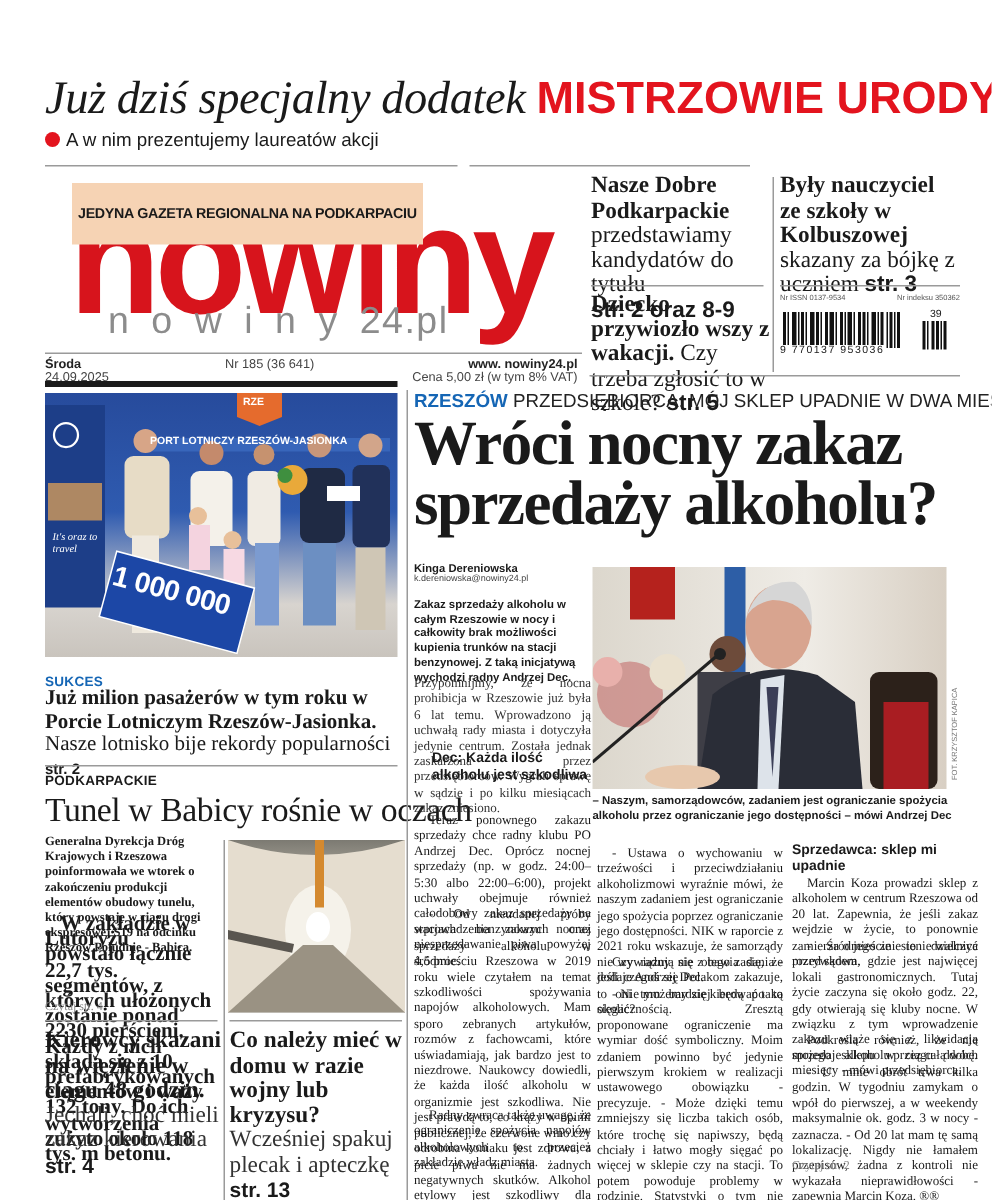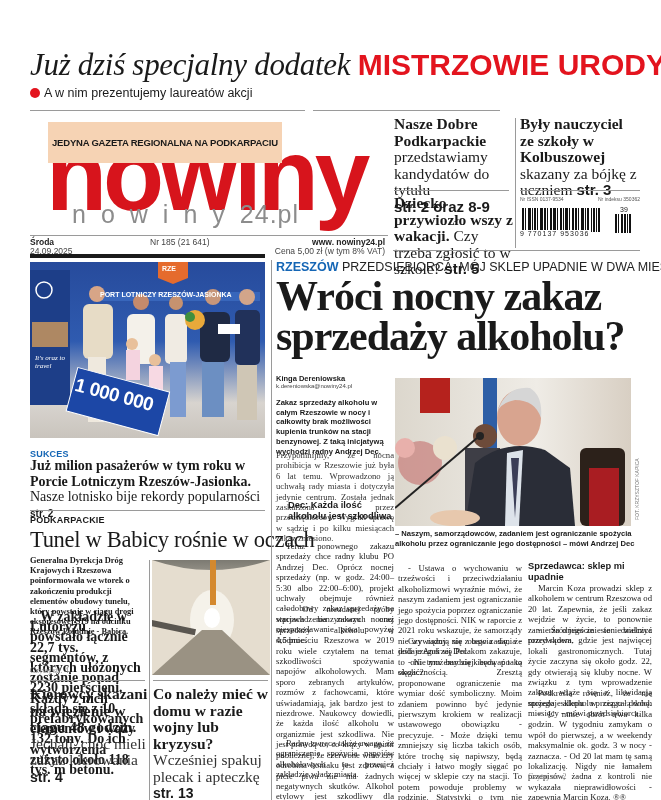--- a/index.html
+++ b/index.html
@@ -57,21 +57,21 @@
 <div class="hr" style="left:30px;top:110px;width:275px"></div>
 <div class="hr" style="left:313px;top:110px;width:187px"></div>
 
 <div id="logo" class="abs">nowiny</div>
 <div id="tagline" class="abs sans">JEDYNA GAZETA REGIONALNA NA PODKARPACIU</div>
 <div id="logo-url" class="abs"><span style="letter-spacing:15px">nowiny</span><span>24.pl</span></div>
 
 <div class="hr" style="left:30px;top:235px;width:358px"></div>
 <div class="abs meta" style="left:30px;top:237px;font-weight:bold;color:#222">Środa</div>
 <div class="abs meta" style="left:30px;top:246px">24.09.2025</div>
-<div class="abs meta" style="left:150px;top:237px">Nr 185 (21 641)</div>
+<div class="abs meta" style="left:150px;top:237px">Nr 185 (36 641)</div>
 <div class="abs meta" style="right:276px;top:237px;font-weight:bold;color:#222;text-align:right">www. nowiny24.pl</div>
 <div class="abs meta" style="right:276px;top:246px;text-align:right">Cena 5,00 zł (w tym 8% VAT)</div>
 <div id="thick-bar" class="abs" style="width:235px"></div>
 
 <div class="abs teaser" style="left:394px;top:116px;width:120px">
   <b>Nasze Dobre Podkarpackie</b><br>
   <span>przedstawiamy kandydatów do tytułu</span><br>
   <span class="str">str. 2 oraz 8-9</span>
 </div>
 <div class="vr" style="left:515px;top:118px;height:130px"></div>

